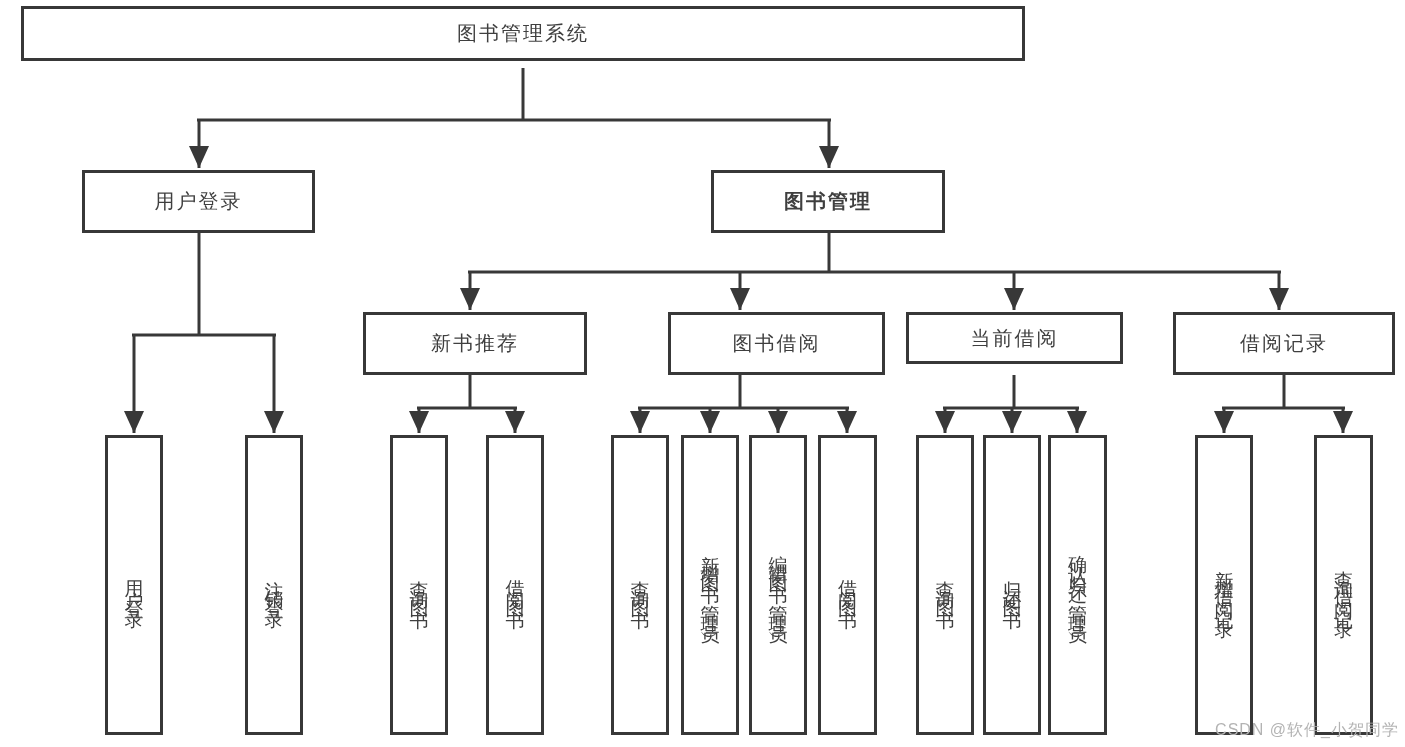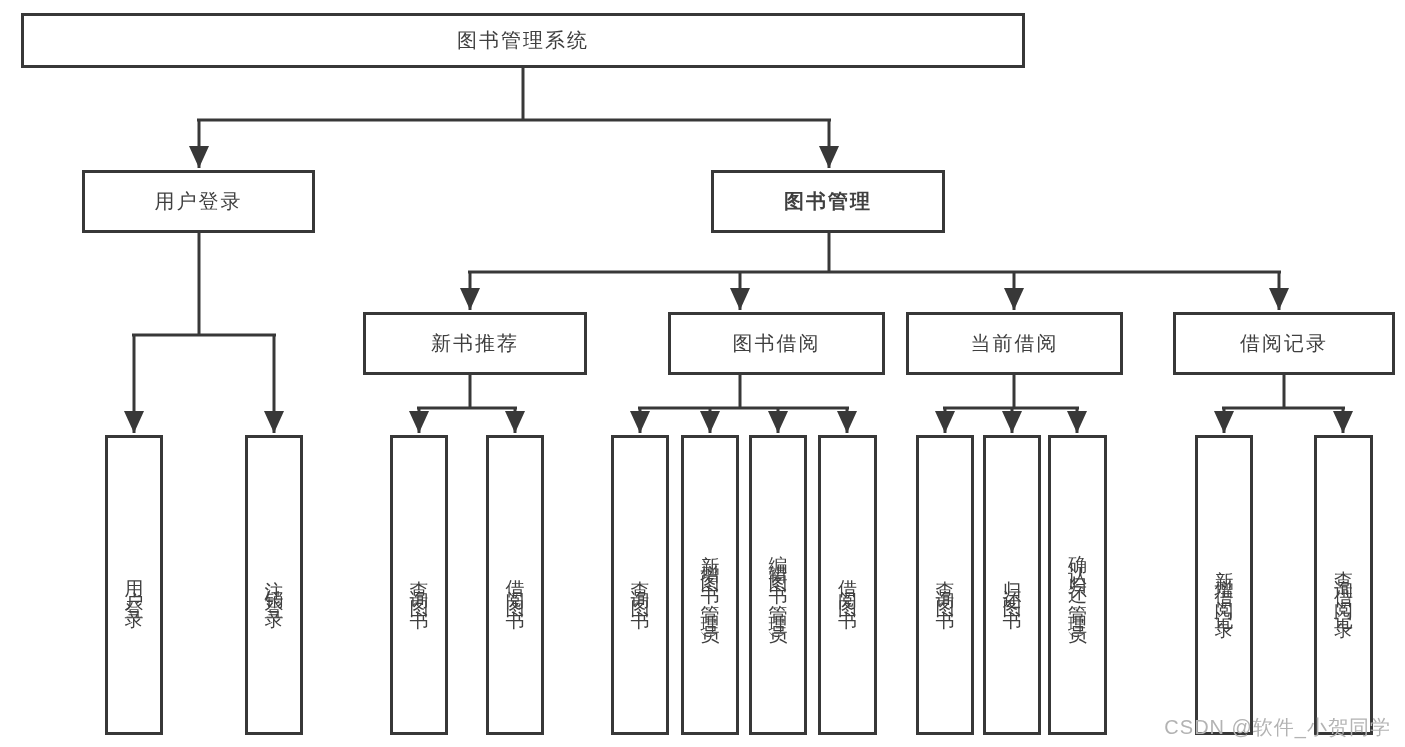--- a/index.html
+++ b/index.html
@@ -39,22 +39,22 @@
   .leaf span{
     writing-mode:vertical-rl;
     text-orientation:mixed;
     font-size:19px;
     letter-spacing:10px;
     white-space:nowrap;
     color:var(--text);
   }
   .watermark{
     position:absolute;
-    right:14px;bottom:6px;
-    font-size:20px;
+    right:6px;bottom:6px;
+    font-size:16px;
     color:var(--watermark);
     letter-spacing:1px;
     z-index:5;
   }
 </style>
 </head>
 <body>
 
 <div class="canvas">
 
@@ -99,28 +99,28 @@
     <line x1="945" y1="408" x2="945" y2="433" marker-end="url(#ah)"></line>
     <line x1="1012" y1="408" x2="1012" y2="433" marker-end="url(#ah)"></line>
     <line x1="1077" y1="408" x2="1077" y2="433" marker-end="url(#ah)"></line>
 
     <line x1="1284" y1="375" x2="1284" y2="409"></line>
     <line x1="1222" y1="408" x2="1345" y2="408"></line>
     <line x1="1224" y1="408" x2="1224" y2="433" marker-end="url(#ah)"></line>
     <line x1="1343" y1="408" x2="1343" y2="433" marker-end="url(#ah)"></line>
   </svg>
 
-  <div class="node" style="left:21px;top:13px;width:1004px;height:55px;">图书管理系统</div>
+  <div class="node" style="left:21px;top:6px;width:1004px;height:55px;">图书管理系统</div>
 
   <div class="node" style="left:82px;top:170px;width:233px;height:63px;">用户登录</div>
   <div class="node" style="left:711px;top:170px;width:234px;height:63px;font-weight:bold;">图书管理</div>
 
   <div class="node" style="left:363px;top:312px;width:224px;height:63px;">新书推荐</div>
   <div class="node" style="left:632px;top:312px;width:217px;height:63px;margin-left:36px;">图书借阅</div>
-  <div class="node" style="left:906px;top:312px;width:217px;height:63px;">当前借阅</div>
+  <div class="node" style="left:906px;top:312px;width:217px;height:52px;">当前借阅</div>
   <div class="node" style="left:1173px;top:312px;width:222px;height:63px;text-align:center;">借阅记录</div>
 
   <div class="leaf" style="left:105px;width:58px;">
     <span>用户登录</span>
   </div>
   <div class="leaf" style="left:245px;width:58px;">
     <span>注销登录</span>
   </div>
 
   <div class="leaf" style="left:390px;width:58px;">

